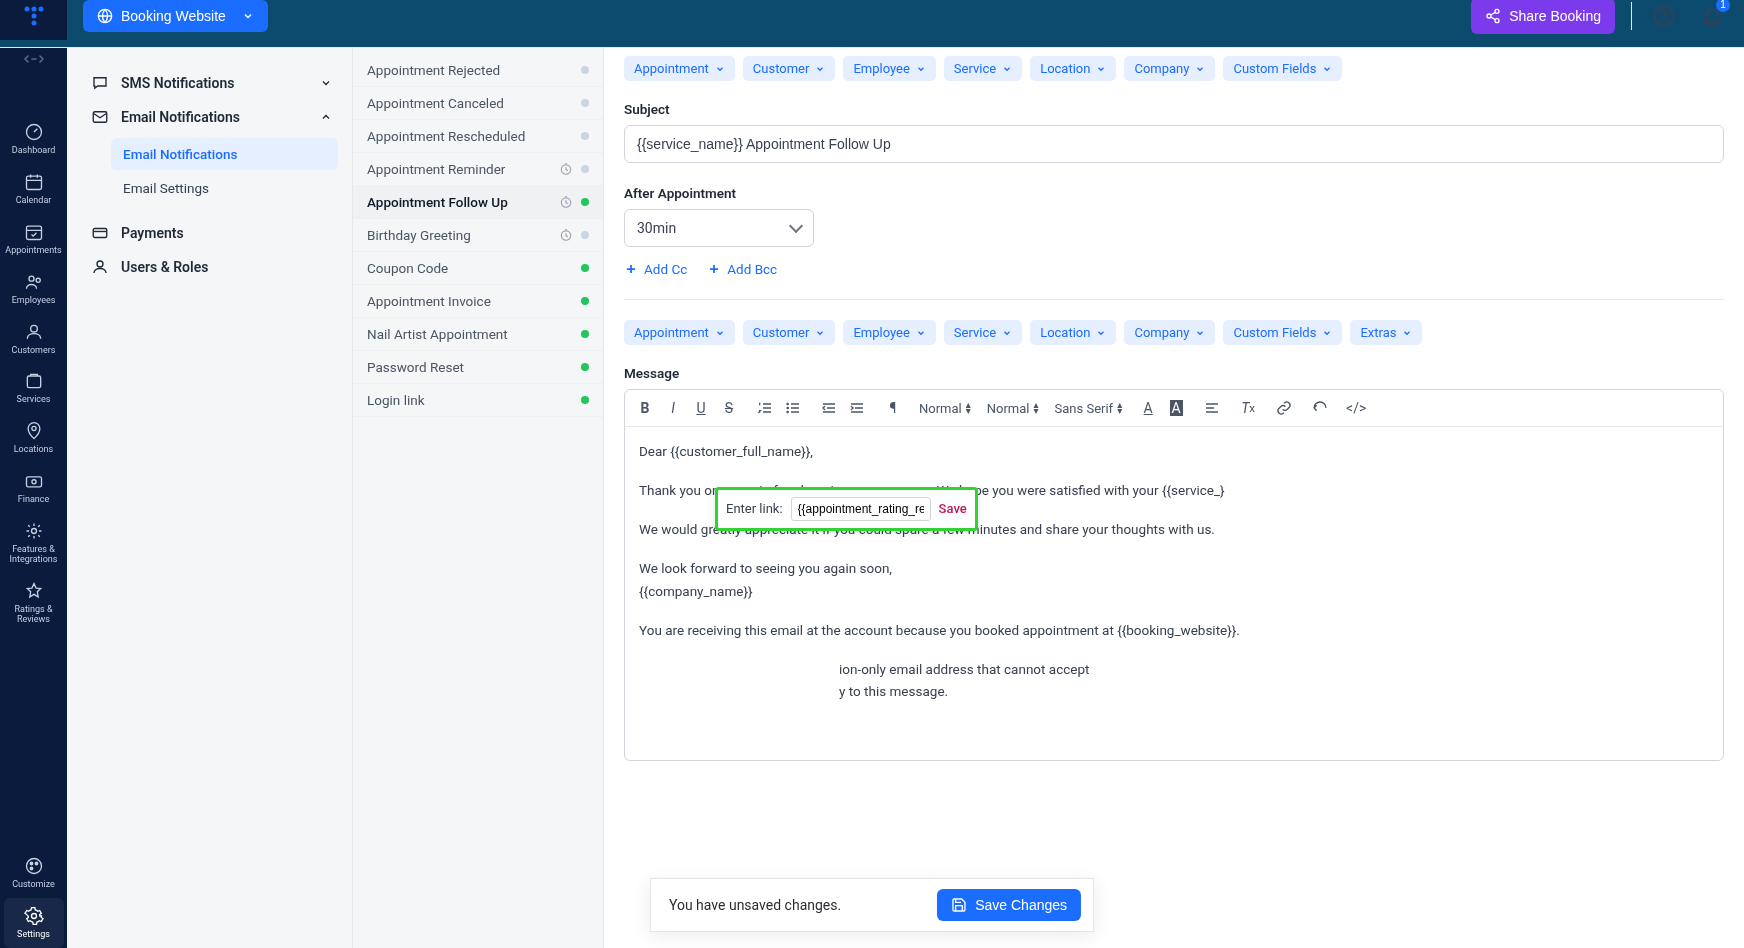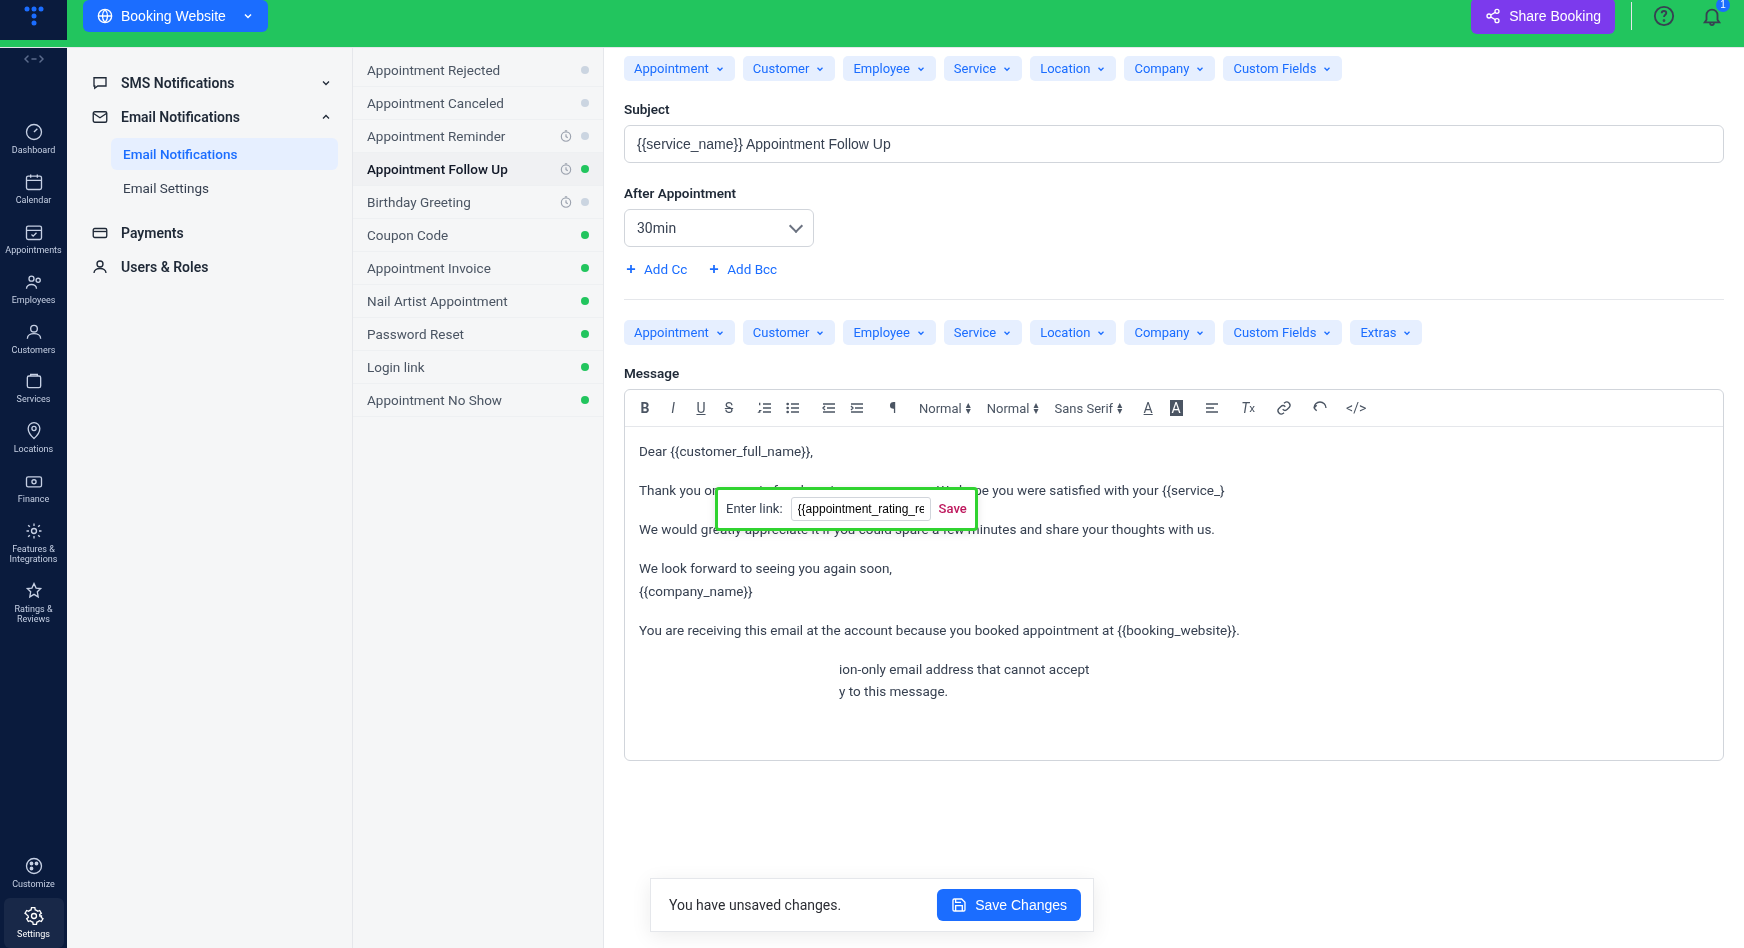--- a/index.html
+++ b/index.html
@@ -1,19 +1,19 @@
 <!DOCTYPE html>
 <html><head>
 <meta charset="utf-8">
 <style>
   * { box-sizing: border-box; margin: 0; padding: 0; }
   html, body { height: 100%; font-family: -apple-system, BlinkMacSystemFont, "Segoe UI", Roboto, sans-serif; font-size: 14px; color: #2b2d33; background: #f5f6f7; }
   body { display: flex; flex-direction: column; }
   
-  .topbar { height: 48px; background: #22c55e; display: flex; align-items: center; padding: 0 16px 16px 0; border-bottom: 1px solid #e5e7eb; position: relative; z-index: 10; }
+  .topbar { height: 48px; background: #0c4a6e; display: flex; align-items: center; padding: 0 16px 16px 0; border-bottom: 1px solid #e5e7eb; position: relative; z-index: 10; }
   .topbar-left { display: flex; align-items: center; gap: 16px; }
   .logo-box { width: 67px; height: 48px; display: flex; align-items: center; justify-content: center; background: #0a1b3d; }
   .logo-inner { width: 24px; height: 24px; }
   .booking-btn { display: flex; align-items: center; gap: 8px; background: #1b6dff; color: #fff; border: none; border-radius: 6px; height: 32px; padding: 0 14px; font-size: 14px; font-weight: 500; cursor: pointer; }
   .booking-btn .chev { margin-left: 8px; }
   .topbar-right { margin-left: auto; display: flex; align-items: center; gap: 16px; }
   .share-btn { display: flex; align-items: center; gap: 8px; background: #7c3aed; color: #fff; border: none; border-radius: 6px; height: 36px; padding: 0 14px; font-size: 14px; font-weight: 500; cursor: pointer; }
   .icon-btn { width: 32px; height: 32px; display: flex; align-items: center; justify-content: center; background: transparent; border: none; cursor: pointer; position: relative; }
   .notif-badge { position: absolute; top: -2px; right: -2px; background: #1b6dff; color: #fff; font-size: 10px; min-width: 14px; height: 14px; border-radius: 7px; display: flex; align-items: center; justify-content: center; padding: 0 3px; }
   .vdiv { width: 1px; height: 28px; background: #e5e7eb; }
@@ -279,20 +279,27 @@
     </span>
   </div>
           <div class="notif-row ">
     <span>Appointment Canceled</span>
     <span class="right">
 
       <span class="dot gray"></span>
     </span>
   </div>
           <div class="notif-row ">
+    <span>Appointment Rescheduled</span>
+    <span class="right">
+
+      <span class="dot gray"></span>
+    </span>
+  </div>
+          <div class="notif-row ">
     <span>Appointment Reminder</span>
     <span class="right">
       <svg width="14" height="14" viewBox="0 0 24 24" fill="none" stroke="#9ca3af" stroke-width="2">
                 <circle cx="12" cy="13" r="8"></circle>
                 <path d="M12 9v4l3 2M10 3h4"></path>
               </svg>
       <span class="dot gray"></span>
     </span>
   </div>
           <div class="notif-row selected">
@@ -338,27 +345,20 @@
   </div>
           <div class="notif-row ">
     <span>Password Reset</span>
     <span class="right">
 
       <span class="dot green"></span>
     </span>
   </div>
           <div class="notif-row ">
     <span>Login link</span>
-    <span class="right">
-
-      <span class="dot green"></span>
-    </span>
-  </div>
-          <div class="notif-row ">
-    <span>Appointment No Show</span>
     <span class="right">
 
       <span class="dot green"></span>
     </span>
   </div>
         </div>
     </div>
 
     <div class="vline"></div>
 

